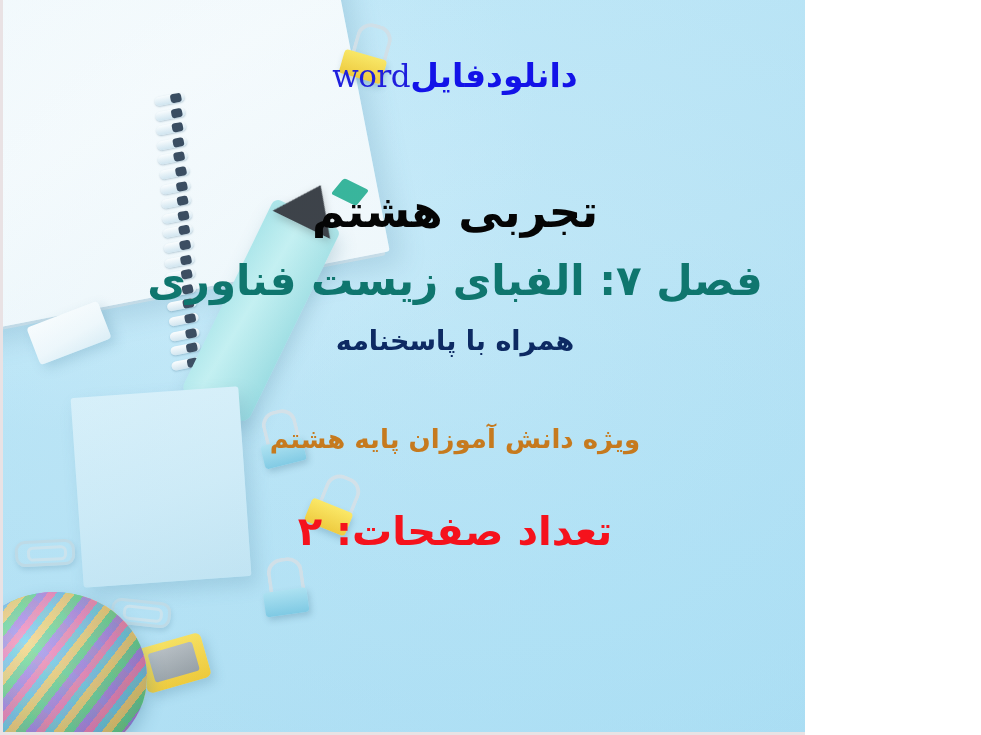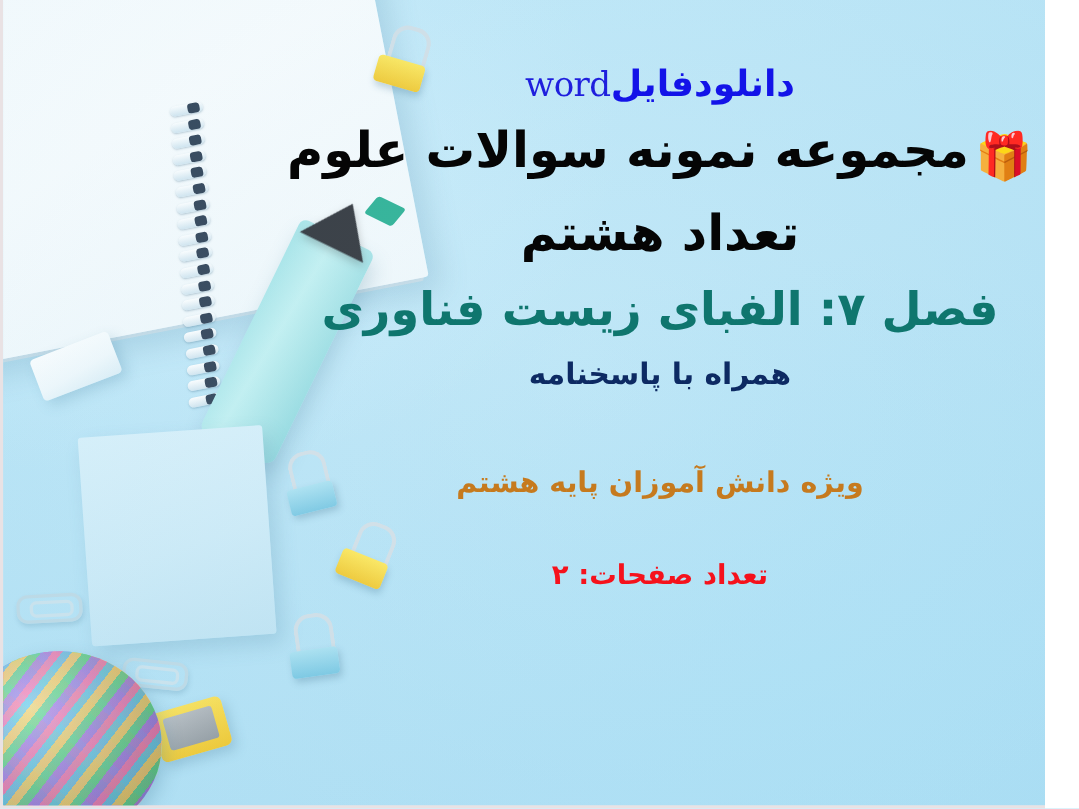--- a/index.html
+++ b/index.html
@@ -3,21 +3,21 @@
 <meta charset="utf-8">
 <title>Promo Slide</title>
 <style>
   html,body{margin:0;padding:0;}
   body{
     width:981px;height:735px;overflow:hidden;
     font-family:"DejaVu Sans","Liberation Sans",sans-serif;
     background:#ffffff;
   }
   #slide{
-    position:relative;width:950px;height:735px;overflow:hidden;
+    position:relative;width:805px;height:735px;overflow:hidden;
     background:#b8e4f6;
     border-left:3px solid #e9e2e4;
     border-bottom:3px solid #e9e2e4;
     box-sizing:border-box;
   }
   
   .bgbase{
     position:absolute;inset:0;
     background:
       radial-gradient(ellipse 700px 520px at 78% 82%, #a9dff5 0%, rgba(169,223,245,0) 70%),
@@ -172,21 +172,21 @@
   .l-chapter{
     top:256px;font-size:42px;font-weight:bold;color:#0f766e;
   }
   .l-answer{
     top:325px;font-size:27px;font-weight:bold;color:#0d2a63;
   }
   .l-audience{
     top:424px;font-size:26px;font-weight:bold;color:#c67a1e;
   }
   .l-pages{
-    top:508px;font-size:25px;font-weight:bold;color:#f5121c;
+    top:508px;font-size:40px;font-weight:bold;color:#f5121c;
   }
 </style>
 </head>
 <body>
 
 <div id="slide">
 
   <div class="bgbase"></div>
 
   <div class="notebook-edge"></div>
@@ -243,23 +243,22 @@
 
   <div class="sharp"></div>
   <div class="ball"></div>
 
   <div class="vignette"></div>
 
   <div class="textwrap">
 
     <div class="line l-download"><span>دانلودفایل</span><span class="word-latin">word</span></div>
 
-    <div class="line l-title1"><span class="gift">🎁</span><span>مجموعه نمونه سوالات علوم</span></div>
-
-    <div class="line l-title2">تعداد هشتم</div>
+
+    <div class="line l-title2">تجربی هشتم</div>
 
     <div class="line l-chapter">فصل ۷: الفبای زیست فناوری</div>
 
     <div class="line l-audience">ویژه  دانش آموزان  پایه هشتم</div>
 
     <div class="line l-answer">همراه با پاسخنامه</div>
 
     <div class="line l-pages">تعداد صفحات: ۲</div>
 
   </div>

